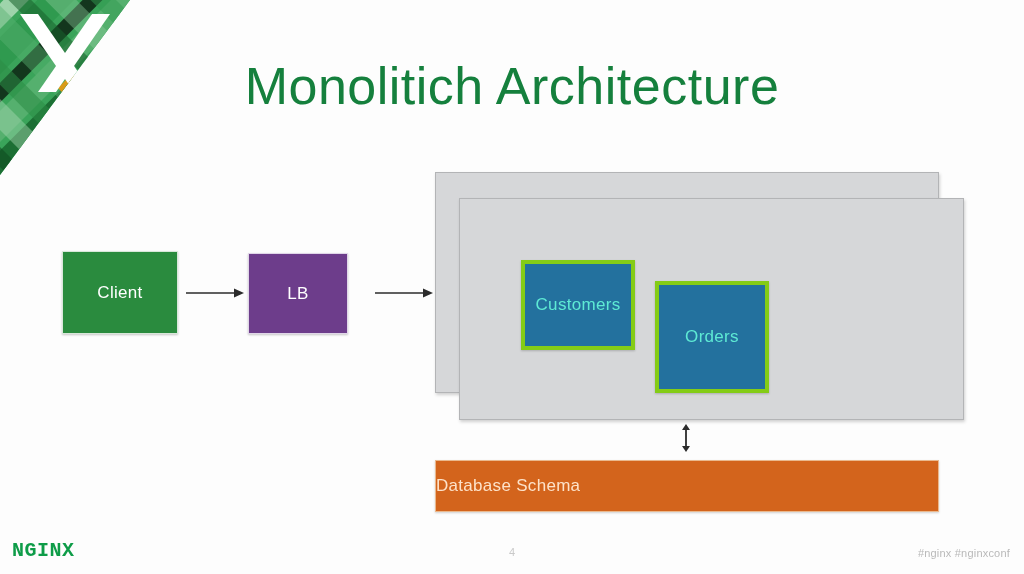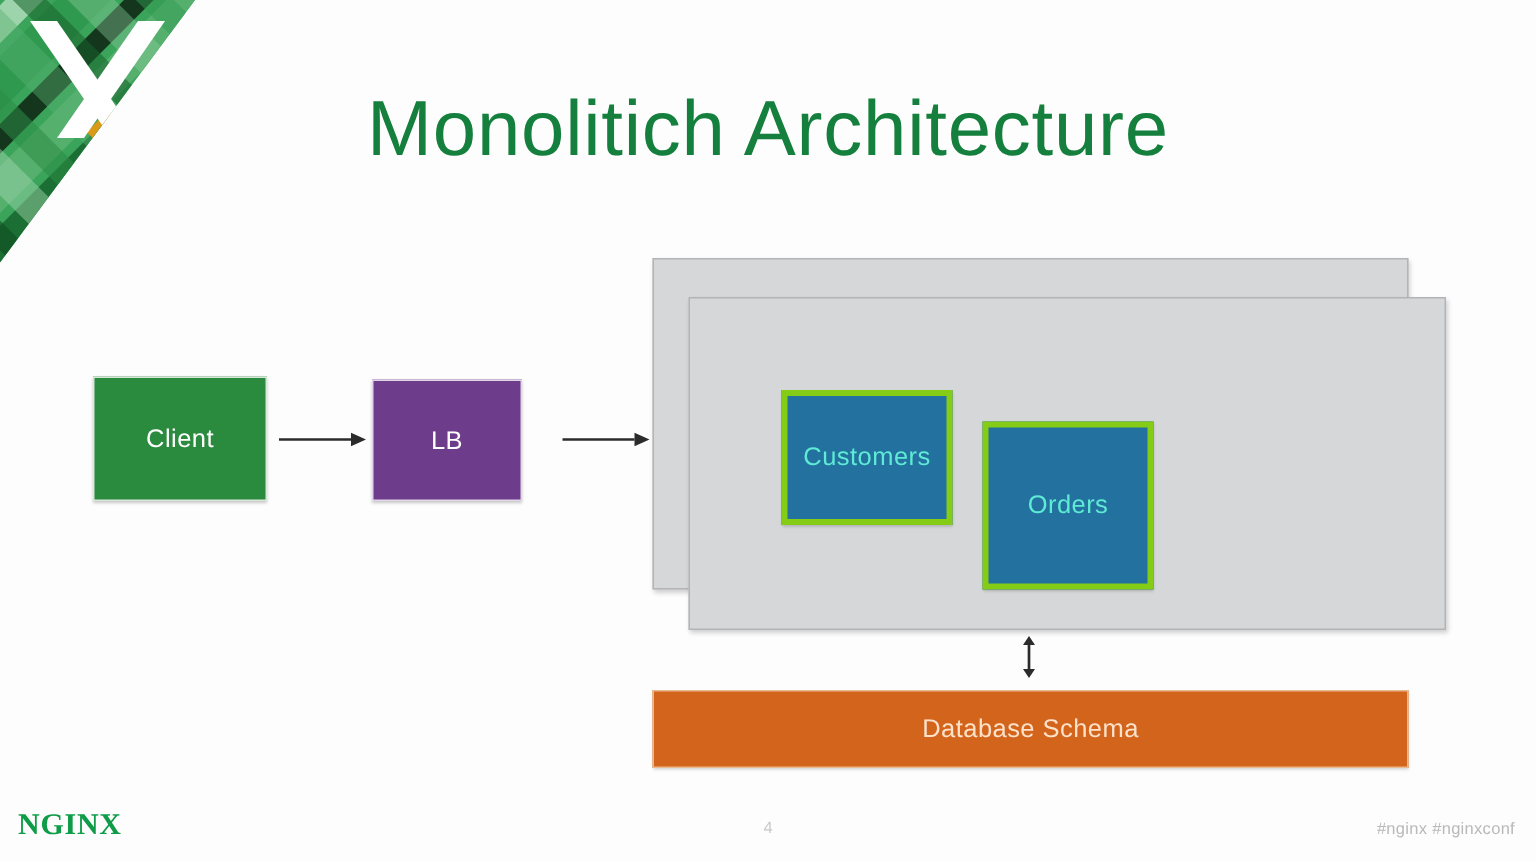--- a/index.html
+++ b/index.html
@@ -99,42 +99,41 @@
 
   
   #db-schema {
     position: absolute;
     left: 435px; top: 460px; width: 504px; height: 52px;
     box-sizing: border-box;
     background: #d3641c;
     border: 1px solid #eab98e;
     display: flex;
     align-items: center;
-    justify-content: center;
     color: #fde2c9;
     font-size: 17px;
     letter-spacing: 0.3px;
     box-shadow: 0 1px 2px rgba(0,0,0,0.18);
   }
 
   
   .arrow-svg { position: absolute; overflow: visible; }
   #arrow-client-lb { left: 186px; top: 283px; }
   #arrow-lb-mono   { left: 375px; top: 283px; }
   #arrow-db        { left: 676px; top: 424px; }
 
   
   #footer-logo {
     position: absolute;
     left: 12px; bottom: 12px;
     font-size: 20px;
     font-weight: bold;
     color: #0e9c48;
     letter-spacing: 0.5px;
-    font-family: Liberation Serif, serif;
+    font-family: Liberation Mono, monospace;
   }
   #page-number {
     position: absolute;
     left: 0; bottom: 16px; width: 1024px;
     text-align: center;
     font-size: 11px;
     color: #c9c9c9;
   }
   #footer-tags {
     position: absolute;

